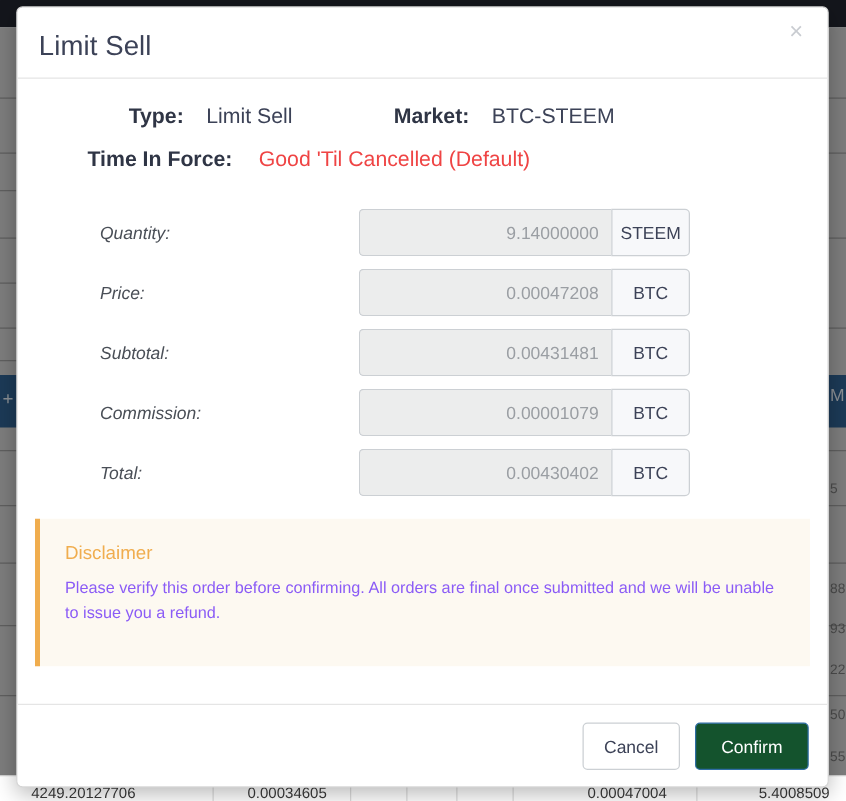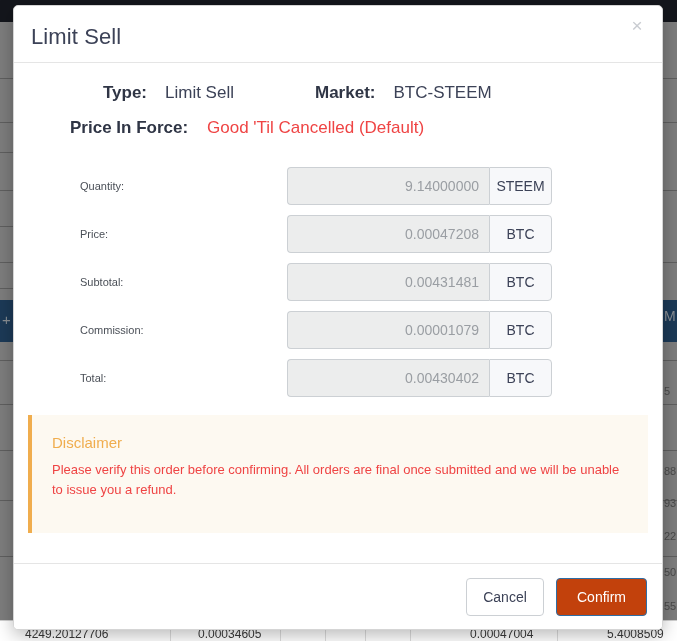--- a/index.html
+++ b/index.html
@@ -221,22 +221,23 @@
     margin-top: 9px;
   }
   .field-row {
     display: flex;
     align-items: center;
     height: 48px;
     padding-left: 66px;
   }
   .field-label {
     width: 167px;
-    font-size: 11px;
+    font-size: 14px;
     color: #4a4f57;
+    font-style: italic;
   }
   .field-group {
     display: flex;
     width: 265px;
     height: 38px;
     padding-left: 40px;
   }
   .field-input {
     flex: 1;
     background: #eceded;
@@ -273,21 +274,21 @@
     height: 118px;
   }
   #disclaimer-title {
     font-size: 15px;
     color: #f0ad4e;
     margin: 0 0 9px 0;
     font-weight: 400;
   }
   #disclaimer-text {
     font-size: 13px;
-    color: #ef4444;
+    color: #8b5cf6;
     line-height: 1.55;
     margin: 0;
     max-width: 578px;
   }
 
   
   #modal-footer {
     position: absolute;
     left: 0;
     right: 0;
@@ -309,21 +310,21 @@
     border-radius: 4px;
     font-size: 14px;
     color: #3c4257;
     cursor: pointer;
     font-family: "Liberation Sans", sans-serif;
   }
   #confirm-button {
     min-width: 91px;
     height: 38px;
     margin-left: 12px;
-    background: #c2410c;
+    background: #14532d;
     border: 1px solid #2e6da4;
     border-radius: 4px;
     font-size: 14px;
     color: #ffffff;
     cursor: pointer;
     font-family: "Liberation Sans", sans-serif;
   }
 </style>
 </head>
 <body>
@@ -392,21 +393,21 @@
   <div id="modal-body">
 
     <div id="summary">
       <div class="summary-row" id="summary-row-1">
         <div class="sum-label-a">Type:</div>
         <div class="sum-value-a">Limit Sell</div>
         <div class="sum-label-b">Market:</div>
         <div class="sum-value-b">BTC-STEEM</div>
       </div>
       <div class="summary-row" id="summary-row-2">
-        <div class="sum-label-c">Price In Force:</div>
+        <div class="sum-label-c">Time In Force:</div>
         <div class="sum-value-c">Good 'Til Cancelled (Default)</div>
       </div>
     </div>
 
     <div id="fields">
 
       <div class="field-row">
         <div class="field-label">Quantity:</div>
         <div class="field-group">
           <input class="field-input" type="text" readonly="" value="9.14000000" style="">

